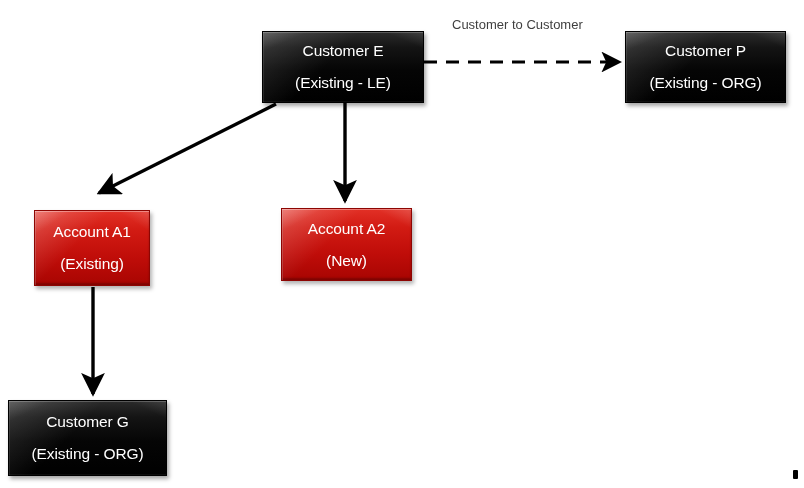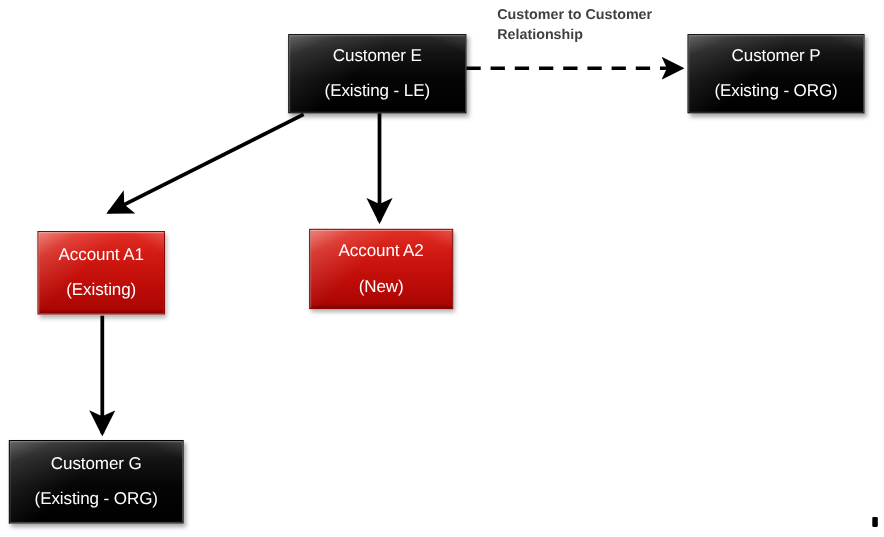--- a/index.html
+++ b/index.html
@@ -155,20 +155,19 @@
   <div class="node red" style="left:281px; top:208px; width:131px; height:73px;">
     <span class="line1">Account A2</span>
     <span class="line2">(New)</span>
   </div>
 
   <div class="node dark" style="left:8px; top:400px; width:159px; height:76px;">
     <span class="line1">Customer G</span>
     <span class="line2">(Existing - ORG)</span>
   </div>
 
-  <div class="edge-label" style="left:452px; top:4px; width:180px;font-weight:bold;">
+  <div class="edge-label" style="left:452px; top:16px; width:180px;">
     <div>Customer to Customer</div>
-    <div>Relationship</div>
   </div>
 
   <div class="artifact" style="left:793px; top:470px; width:5px; height:9px; background:#000000; border-radius:1px;"></div>
 
 </div>
 
 </body></html>

